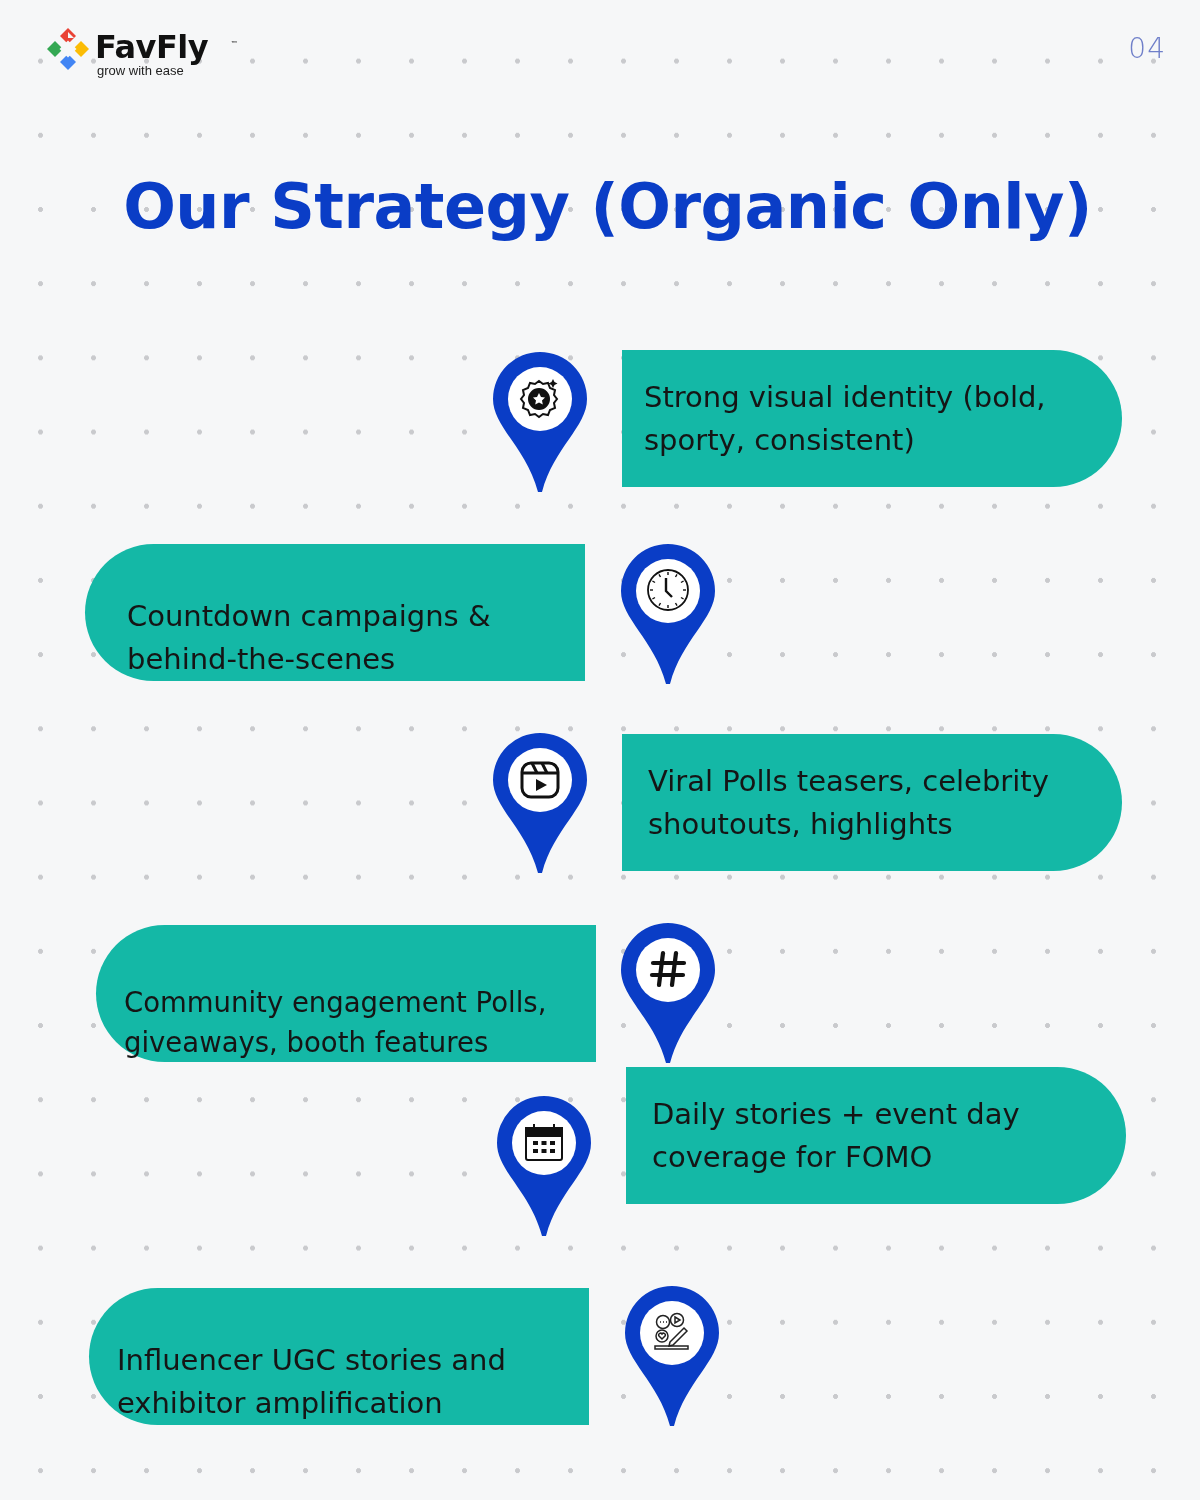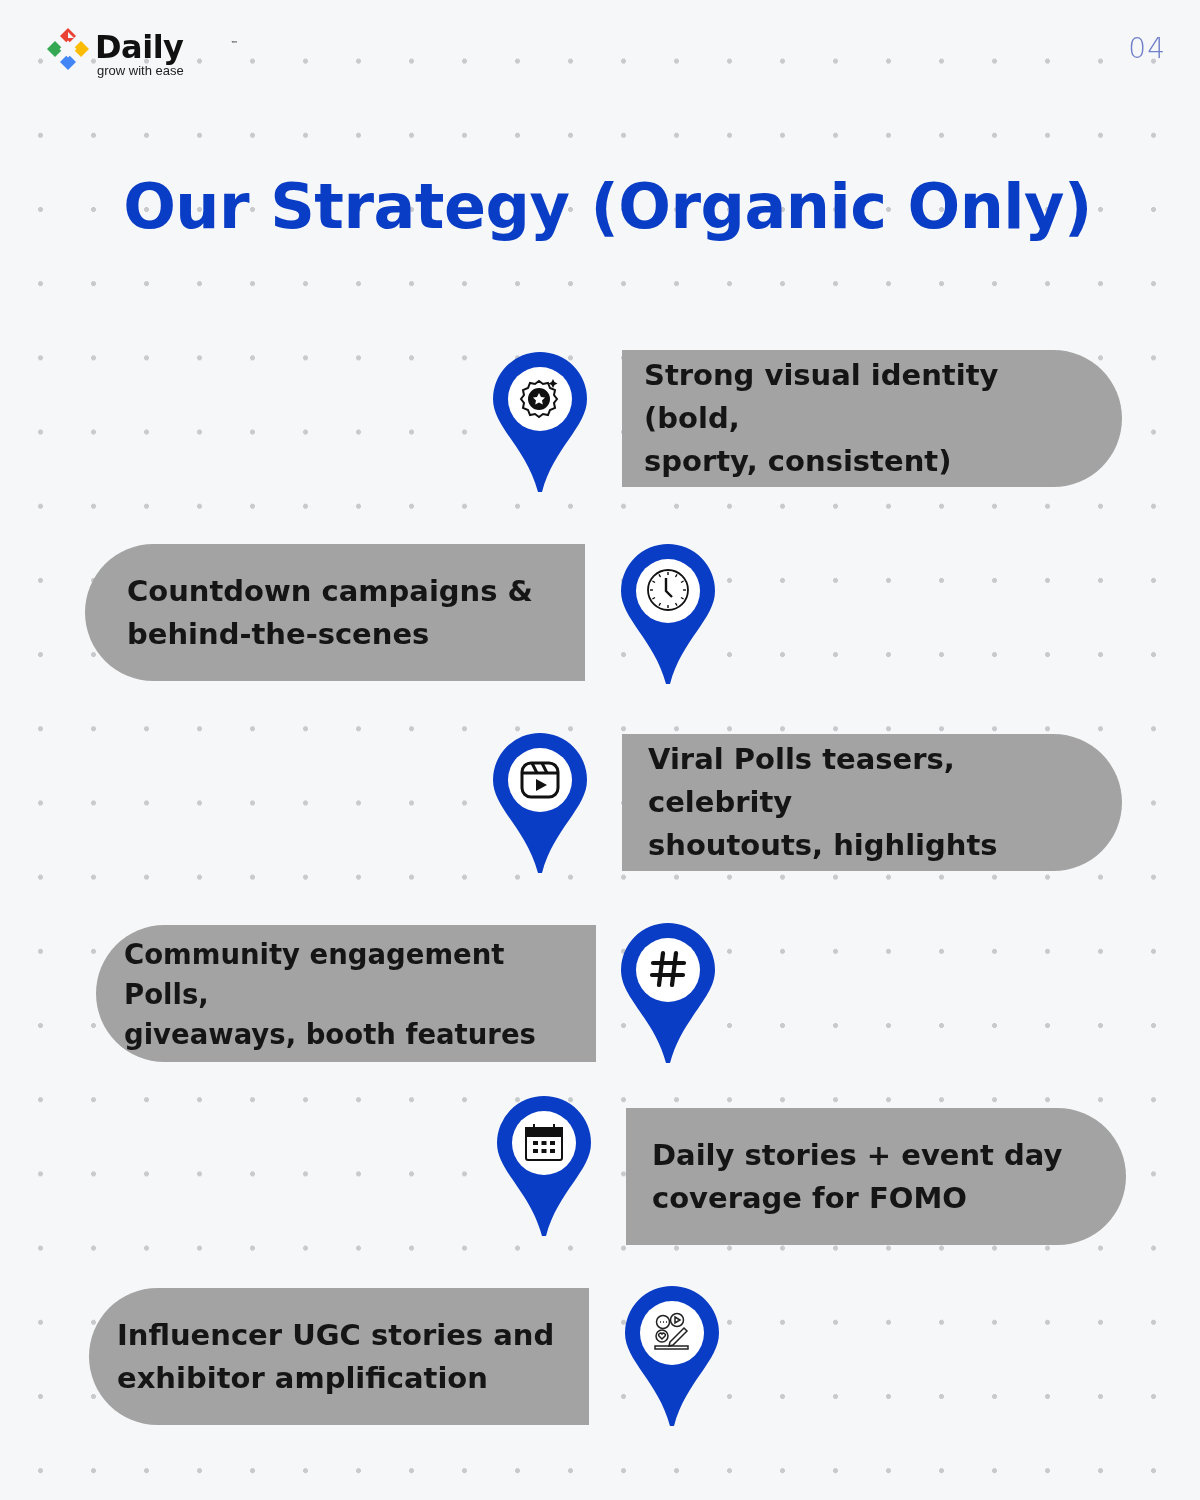--- a/index.html
+++ b/index.html
@@ -19,47 +19,47 @@
   .logo-tagline { position: absolute; left: 52px; top: 37px; font-size: 13px; color: #222; white-space: nowrap; }
   .page-number { position: absolute; right: 34px; top: 32px; font-size: 28px; color: #6f7fc9; font-family: "DejaVu Sans", sans-serif; font-weight: 300; letter-spacing: 1px; }
 
   .title {
     position: absolute; left: 0; width: 1215px; top: 170px; text-align: center;
     font-family: "DejaVu Sans", sans-serif; font-weight: 700; font-size: 62px; color: #0a3dc6;
     letter-spacing: -0.5px; margin: 0;
   }
 
   .card {
-    position: absolute; background: #a3a3a3; height: 137px;
+    position: absolute; background: #14b8a6; height: 137px;
     display: flex; align-items: center; box-sizing: border-box;
-    font-family: "DejaVu Sans", sans-serif; font-size: 29px; line-height: 43px; color: #151515; font-weight: bold;
+    font-family: "DejaVu Sans", sans-serif; font-size: 29px; line-height: 43px; color: #151515;
   }
   .card.right { border-radius: 0 70px 70px 0; padding-left: 22px; padding-right: 40px; }
-  .card.left { border-radius: 70px 0 0 70px; padding-left: 42px; padding-right: 10px; }
+  .card.left { border-radius: 70px 0 0 70px; padding-left: 42px; padding-right: 10px; align-items: flex-end; }
   .card-text { white-space: pre-line; }
 
   .pin { position: absolute; width: 96px; height: 140px; }
   .pin svg { display: block; }
   .pin-icon { position: absolute; left: 20px; top: 18px; width: 56px; height: 56px; display: flex; align-items: center; justify-content: center; }
 </style>
 </head>
 <body>
 
 <div class="logo">
   <div class="logo-mark">
     <svg width="46" height="46" viewBox="0 0 46 46">
       <path d="M23 2 L31 10 L23 18 L15 10 Z" fill="#e94235" transform="rotate(0 23 23)"></path>
       <path d="M23 6 L29 12 L23 12 Z" fill="#f6f7f8"></path>
       <path d="M36 15 L44 23 L36 31 L28 23 Z" fill="#fbbc05"></path>
       <path d="M10 15 L18 23 L10 31 L2 23 Z" fill="#34a853"></path>
       <path d="M23 28 L31 36 L23 44 L15 36 Z" fill="#4285f4"></path>
       <rect x="17" y="17" width="12" height="12" fill="#f6f7f8" transform="rotate(45 23 23)"></rect>
     </svg>
   </div>
-  <span class="logo-word">Daily</span>
+  <span class="logo-word">FavFly</span>
   <span class="logo-tm">™</span>
   <span class="logo-tagline">grow with ease</span>
 </div>
 
 <div class="page-number">04</div>
 
 <h1 class="title">Our Strategy (Organic Only)</h1>
 
 <div class="pin" style="left:492px; top:352px;">
   <svg width="96" height="140" viewBox="0 0 96 140">
@@ -165,21 +165,21 @@
         <rect x="10" y="20" width="5" height="4"></rect>
           <rect x="18.5" y="20" width="5" height="4"></rect>
           <rect x="27" y="20" width="5" height="4"></rect>
         <rect x="10" y="28" width="5" height="4"></rect>
           <rect x="18.5" y="28" width="5" height="4"></rect>
           <rect x="27" y="28" width="5" height="4"></rect>
       </g>
     </svg>
   </div>
 </div>
-<div class="card right" style="left:626px; top:1108px; width:500px; padding-left:26px;">
+<div class="card right" style="left:626px; top:1067px; width:500px; padding-left:26px;">
   <span class="card-text">Daily stories + event day
 coverage for FOMO</span>
 </div>
 
 <div class="card left" style="left:89px; top:1288px; width:500px; padding-left:28px;">
   <span class="card-text">Influencer UGC stories and
 exhibitor amplification</span>
 </div>
 <div class="pin" style="left:624px; top:1286px;">
   <svg width="96" height="140" viewBox="0 0 96 140">

